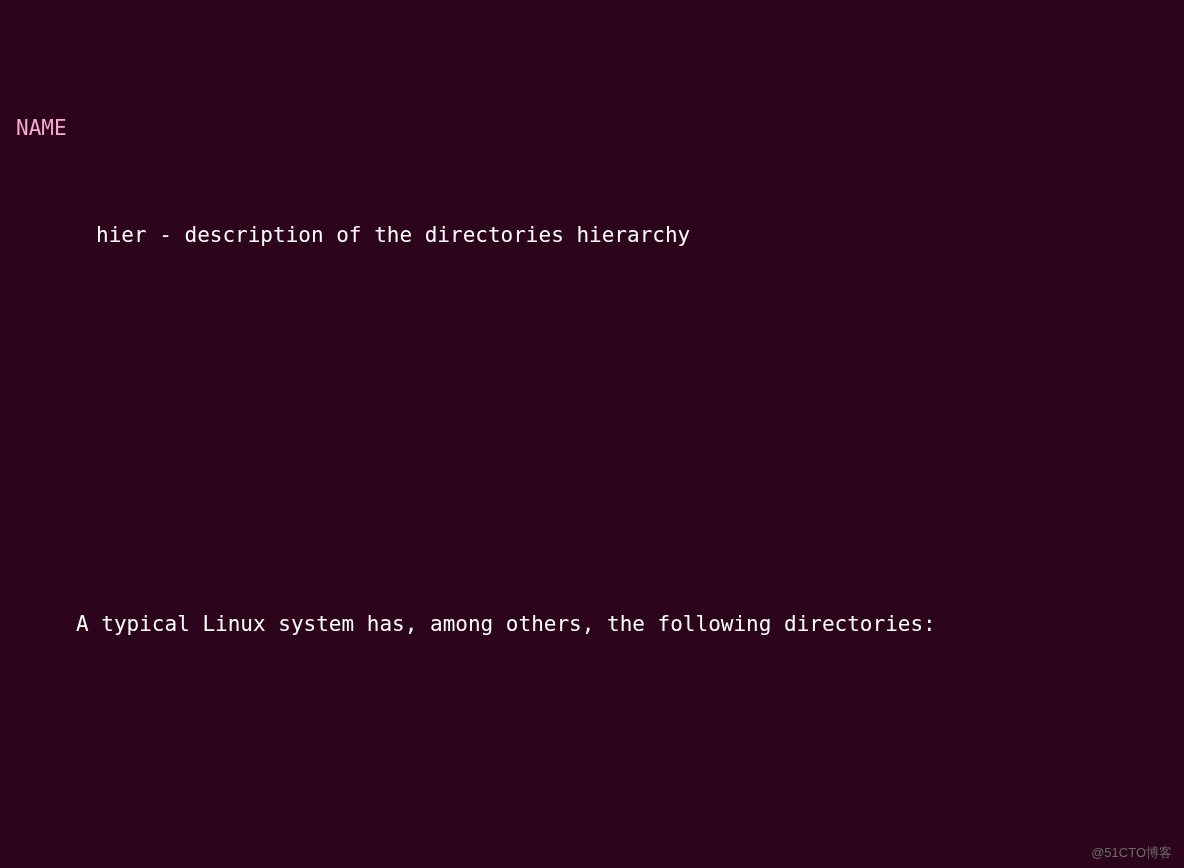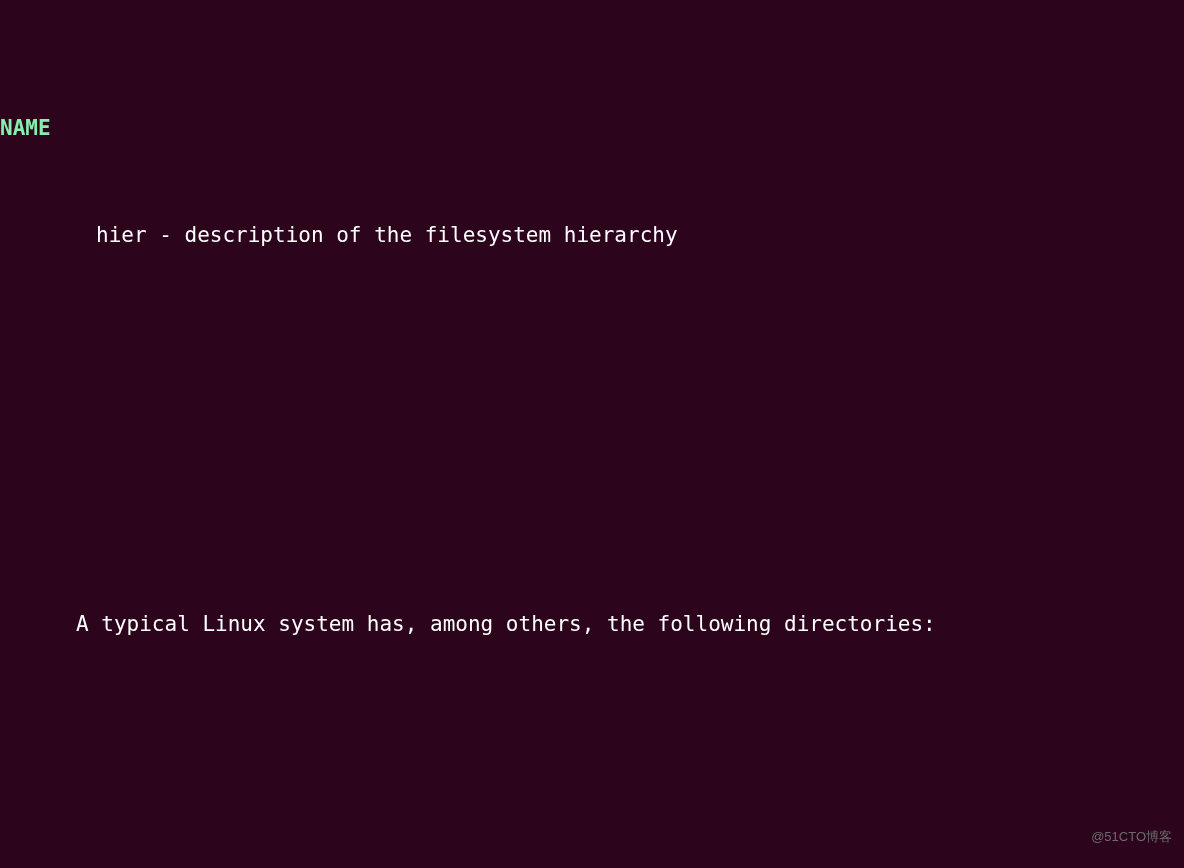--- a/index.html
+++ b/index.html
@@ -12,55 +12,55 @@
     font-family: "DejaVu Sans Mono", "Ubuntu Mono", Menlo, Consolas, monospace;
     font-size: 21px;
     line-height: 1.7;
     overflow: hidden;
   }
   .manpage {
     padding: 0 0 0 0;
     white-space: pre-wrap;
   }
   .section-header {
-    font-weight: bold;
-    color: #86efac;
-    padding-left: 0;
+    font-weight: normal;
+    color: #f9a8d4;
+    padding-left: 16px;
     margin-top: 0;
   }
   .section-header.first {
     padding-top: 4px;
   }
   .desc-intro {
     padding-left: 76px;
     margin-top: 0;
   }
   .name-line {
     padding-left: 96px;
     margin-top: 0;
   }
   .spacer {
     height: 34px;
   }
   .watermark {
     position: absolute;
     right: 12px;
-    bottom: 20px;
+    bottom: 4px;
     color: #6b6b6b;
     font-size: 13px;
     font-family: sans-serif;
   }
 </style>
 </head>
 <body>
 
 <div class="manpage">
 
   <div class="section-header first">NAME</div>
-  <div class="name-line">hier - description of the filesystem hierarchy</div>
+  <div class="name-line">hier - description of the directories hierarchy</div>
 
   <div class="spacer"></div>
   <div class="spacer"></div>
 
   <div class="desc-intro">A typical Linux system has, among others, the following directories:</div>
 
   
 
   
 

